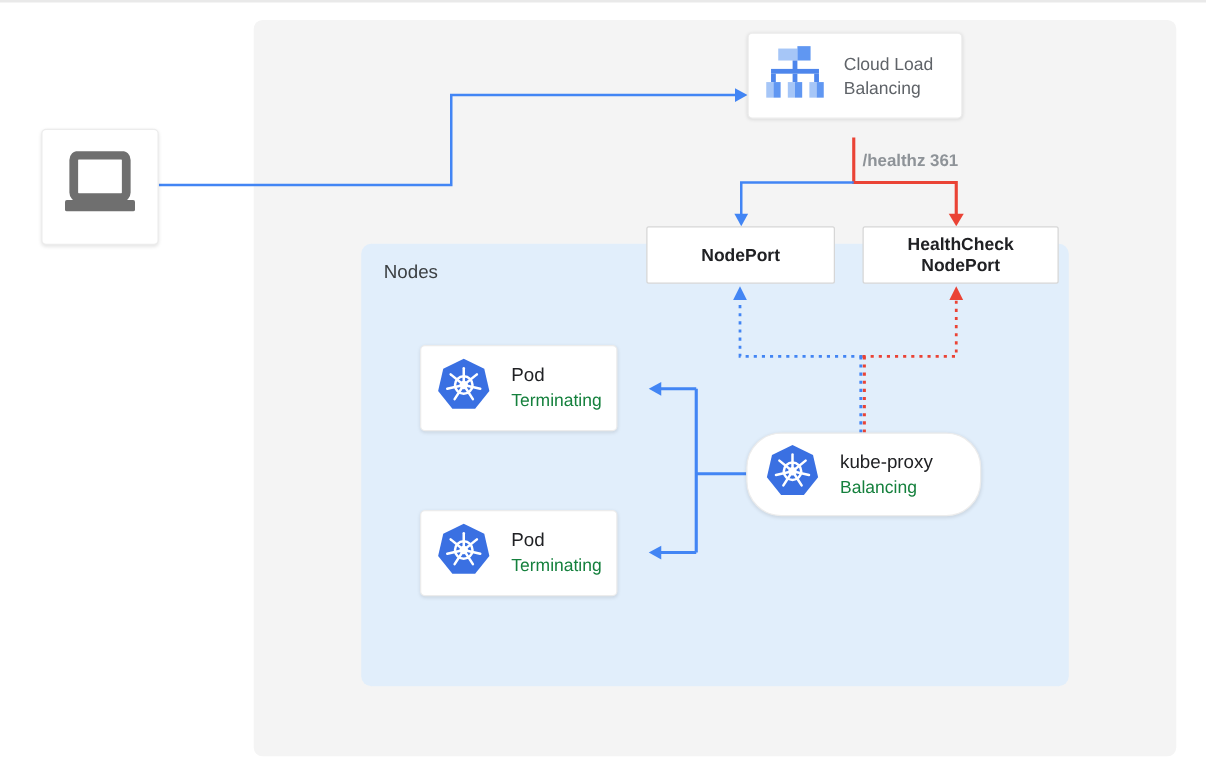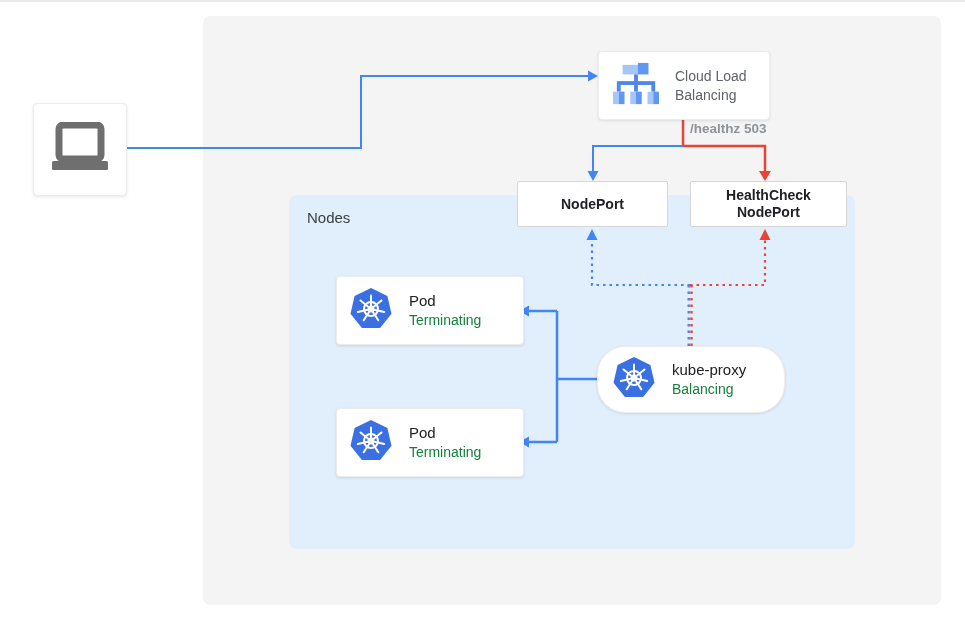--- a/index.html
+++ b/index.html
@@ -18,30 +18,30 @@
   }
   .nodes-label{
     position:absolute;left:307px;top:209px;font-size:15px;color:#3c4043;
   }
   .card{
     position:absolute;background:#ffffff;border-radius:4px;
     border:1px solid #ececec;box-shadow:0 1px 3px rgba(0,0,0,0.10);
     display:flex;align-items:center;box-sizing:border-box;
   }
   .client-card{left:33px;top:103px;width:94px;height:93px;justify-content:center;}
-  .clb-card{left:598px;top:51px;width:172px;height:69px;padding-left:12px;gap:14px;}
+  .clb-card{left:598px;top:26px;width:172px;height:69px;padding-left:12px;gap:14px;}
   .clb-text{font-size:14px;line-height:19px;color:#5f6368;}
   .port-box{
     position:absolute;background:#ffffff;border:1px solid #d6d6d6;border-radius:2px;
     display:flex;flex-direction:column;align-items:center;justify-content:center;
     box-sizing:border-box;font-weight:bold;color:#202124;
   }
   .nodeport-box{left:517px;top:181px;width:151px;height:46px;font-size:14px;}
   .healthcheck-box{left:690px;top:181px;width:157px;height:46px;font-size:14px;line-height:17px;text-align:center;align-items:center;}
-  .pod-card{width:188px;height:69px;padding-left:12px;gap:16px;}
+  .pod-card{width:158px;height:69px;padding-left:12px;gap:16px;}
   .pod1{left:336px;top:276px;}
   .pod2{left:336px;top:408px;}
   .kp-card{left:597px;top:346px;width:188px;height:67px;padding-left:14px;gap:16px;border-radius:28px;}
   .entity-title{font-size:15px;color:#202124;line-height:20px;}
   .entity-sub{font-size:14px;color:#15803d;line-height:19px;}
   .healthz{
     position:absolute;left:690px;top:121px;font-size:13.5px;font-weight:bold;color:#8e9398;
   }
   .wires{position:absolute;left:0;top:0;width:965px;height:623px;pointer-events:none;}
 </style>
@@ -101,21 +101,21 @@
       <rect x="38" y="32" width="6" height="13" fill="#a6c6f7"></rect>
       <rect x="44" y="32" width="6" height="13" fill="#6097f2"></rect>
     </svg>
   </span>
   <span class="clb-text">
     <span>Cloud Load</span><br>
     <span>Balancing</span>
   </span>
 </div>
 
-<div class="healthz">/healthz 503</div>
+<div class="healthz">/healthz 361</div>
 
 <div class="port-box nodeport-box">
   <span>NodePort</span>
 </div>
 
 <div class="port-box healthcheck-box">
   <span>
     <span>HealthCheck</span><br>
     <span>NodePort</span>
   </span>

